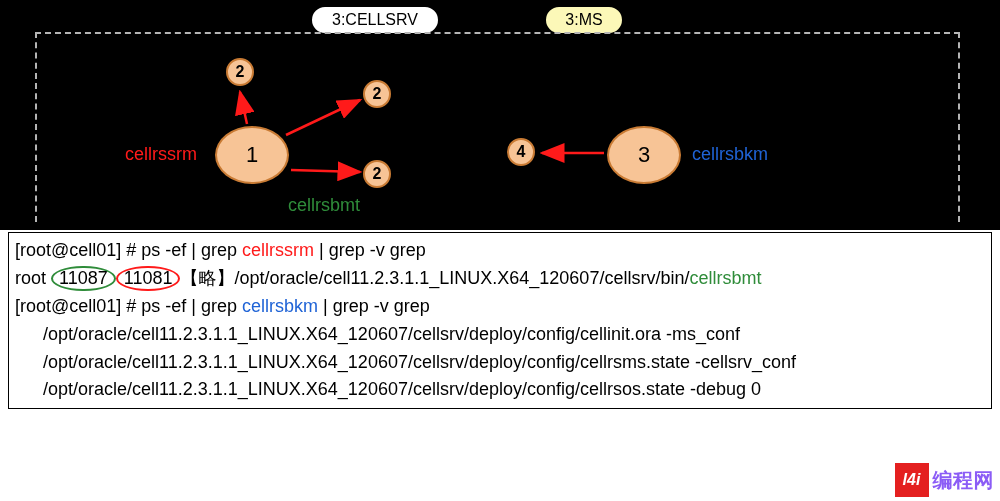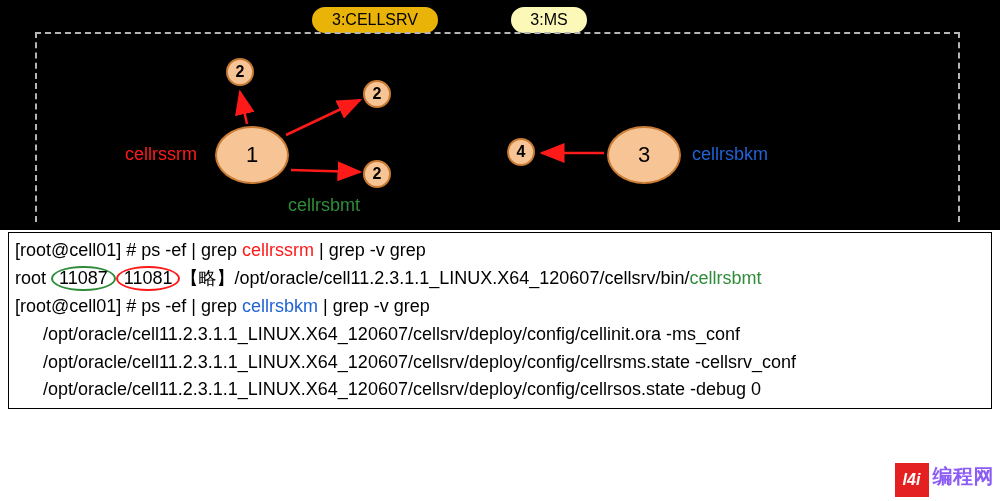--- a/index.html
+++ b/index.html
@@ -23,22 +23,22 @@
     height: 30px;
     border-radius: 15px;
     border: 2px solid #000;
     font-size: 16px;
     font-weight: 500;
     display: flex;
     align-items: center;
     justify-content: center;
     top: 5px;
   }
-  .pill-cellsrv { left: 310px; width: 130px; background: #eab308; }
-  .pill-ms      { left: 509px; width: 80px;  background: #fcf8b8; }
+  .pill-cellsrv { left: 310px; width: 130px; background: #ffffff; }
+  .pill-ms      { left: 544px; width: 80px;  background: #fcf8b8; }
 
   .dashed-box {
     position: absolute;
     left: 35px;
     top: 32px;
     width: 925px;
     height: 190px;
     border: 2px dashed #b5b5b5;
     border-bottom: none;
   }
@@ -107,20 +107,21 @@
     line-height: 1.2;
   }
   .po-r { border-color: #ff1a1a; }
   .po-g { border-color: #2f8c3a; }
 
   .watermark {
     position: absolute;
     right: 6px;
     bottom: 4px;
     display: flex;
+    align-items: center;
     font-size: 20px;
     font-weight: bold;
   }
   .wm-logo {
     width: 34px; height: 34px;
     background: #e42020;
     color: #fff;
     display: flex; align-items: center; justify-content: center;
     font-size: 16px;
     font-weight: bold;

